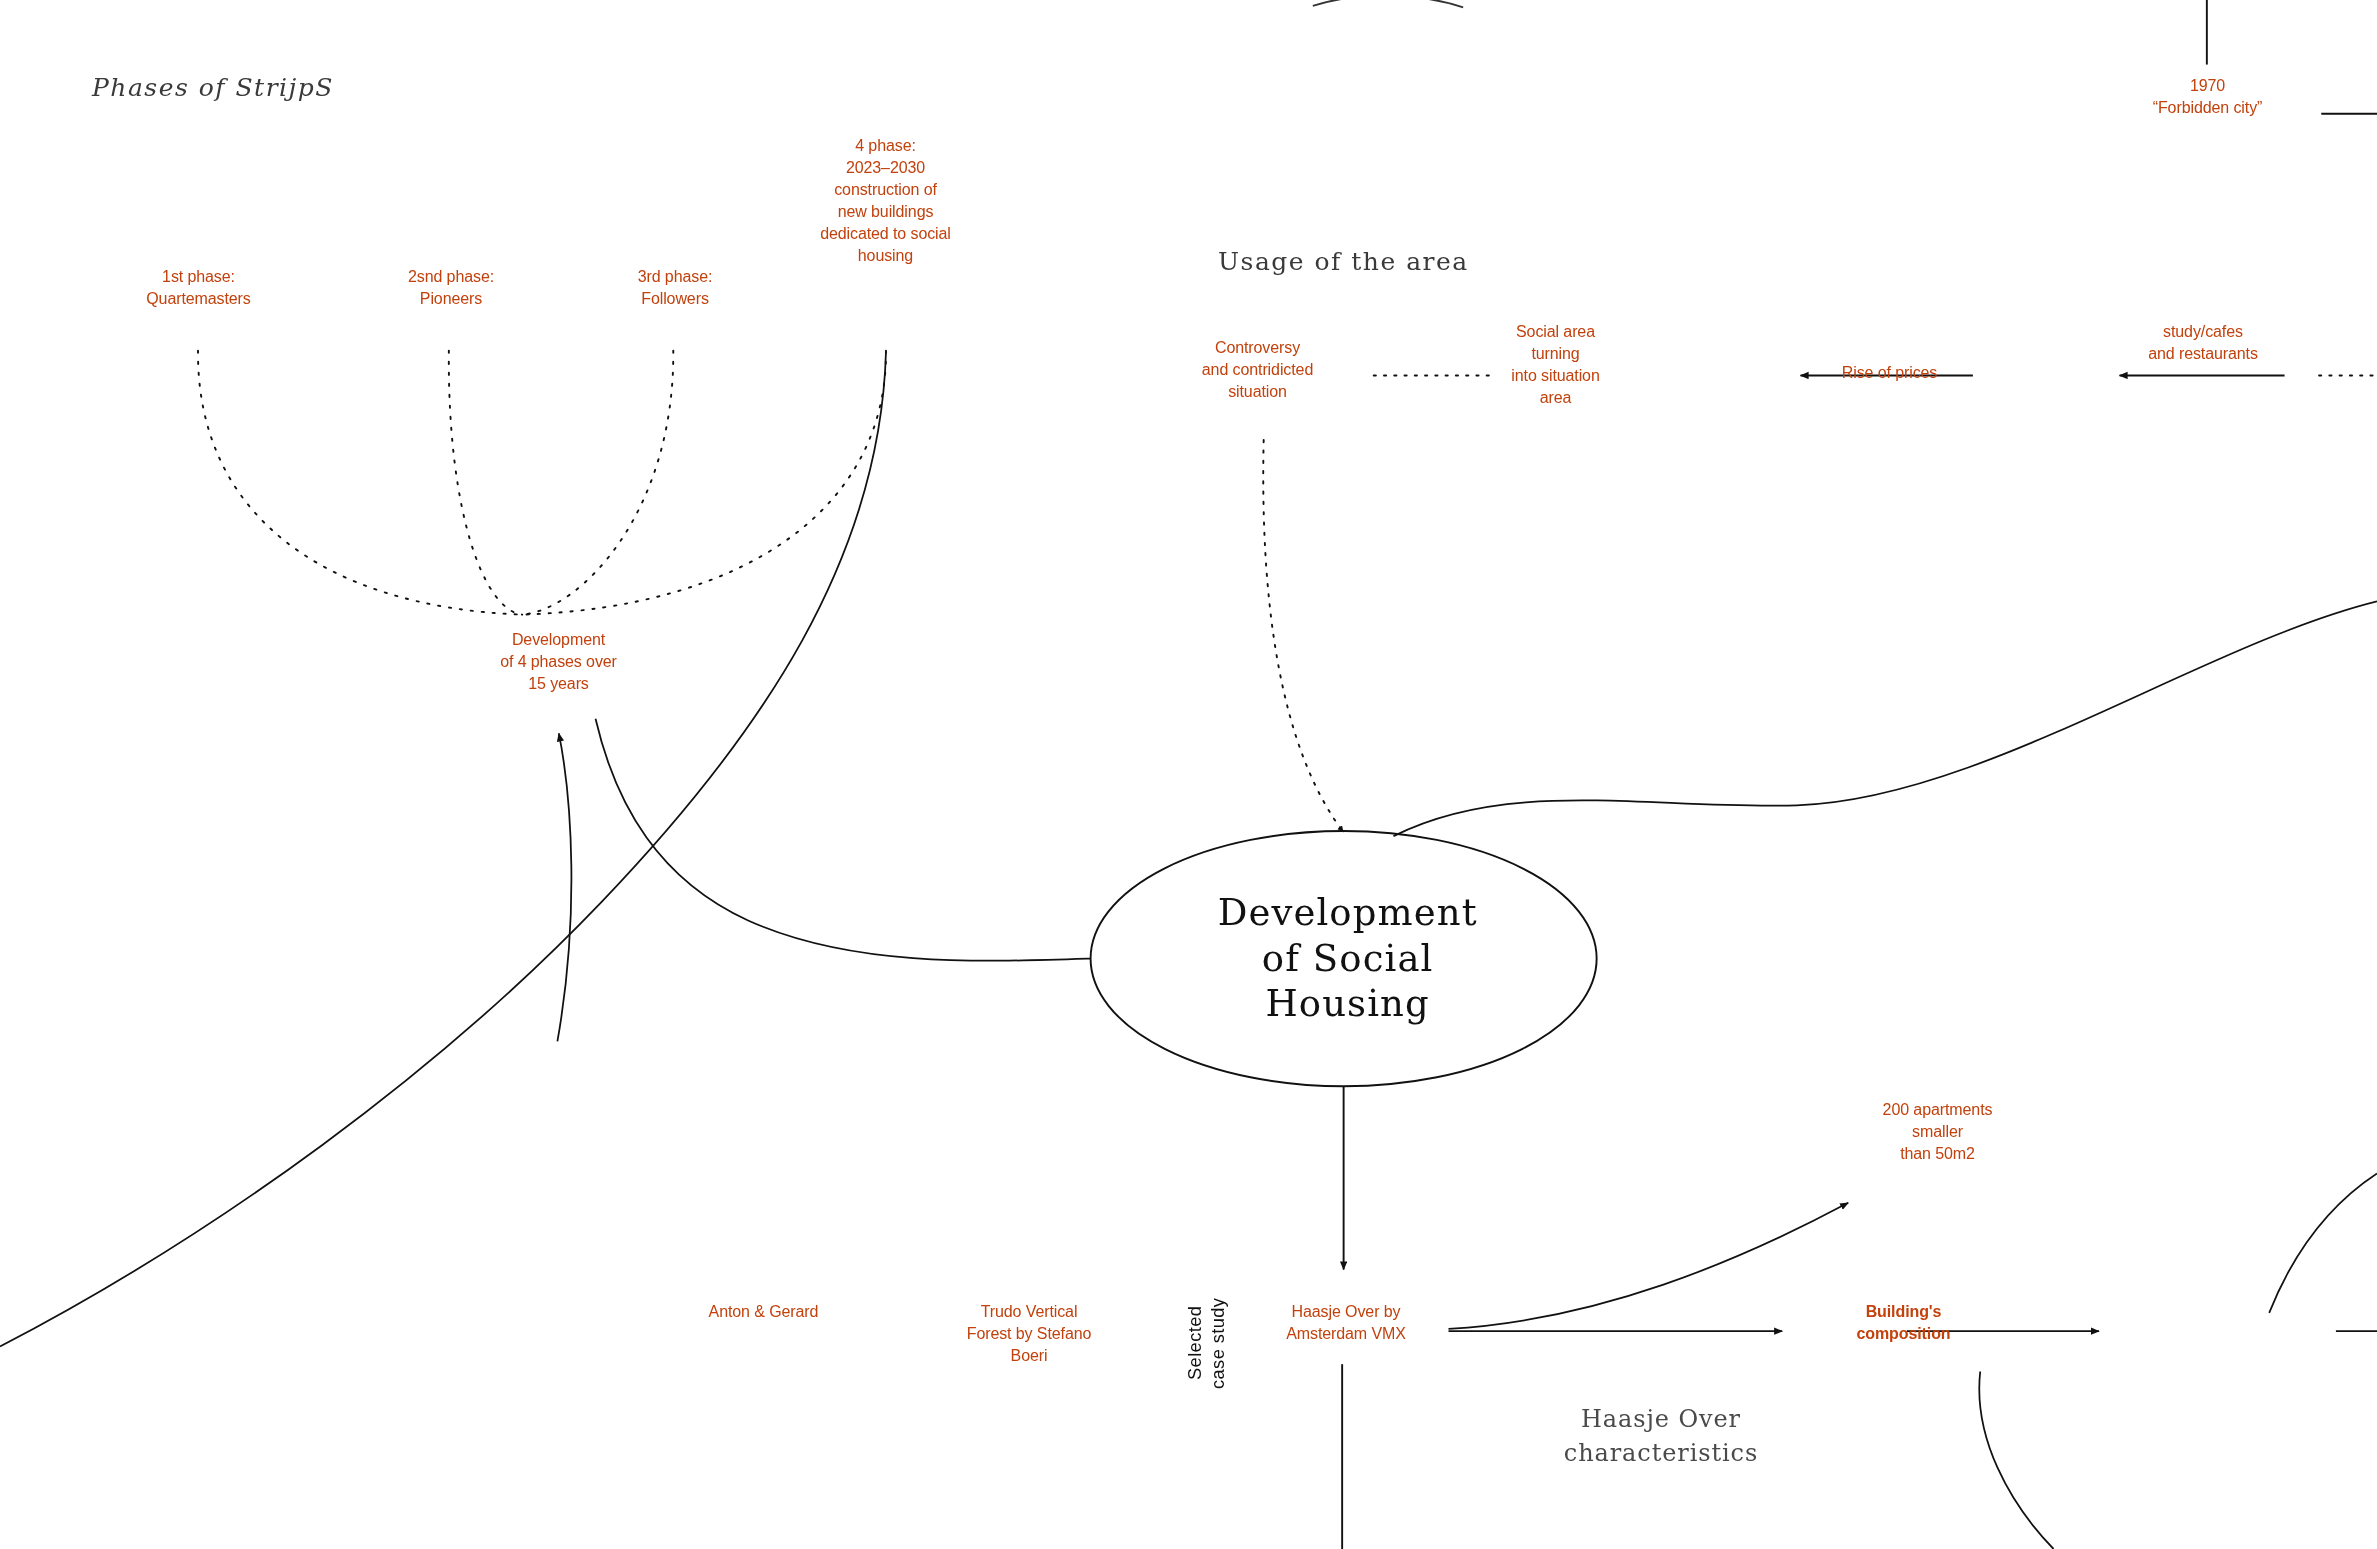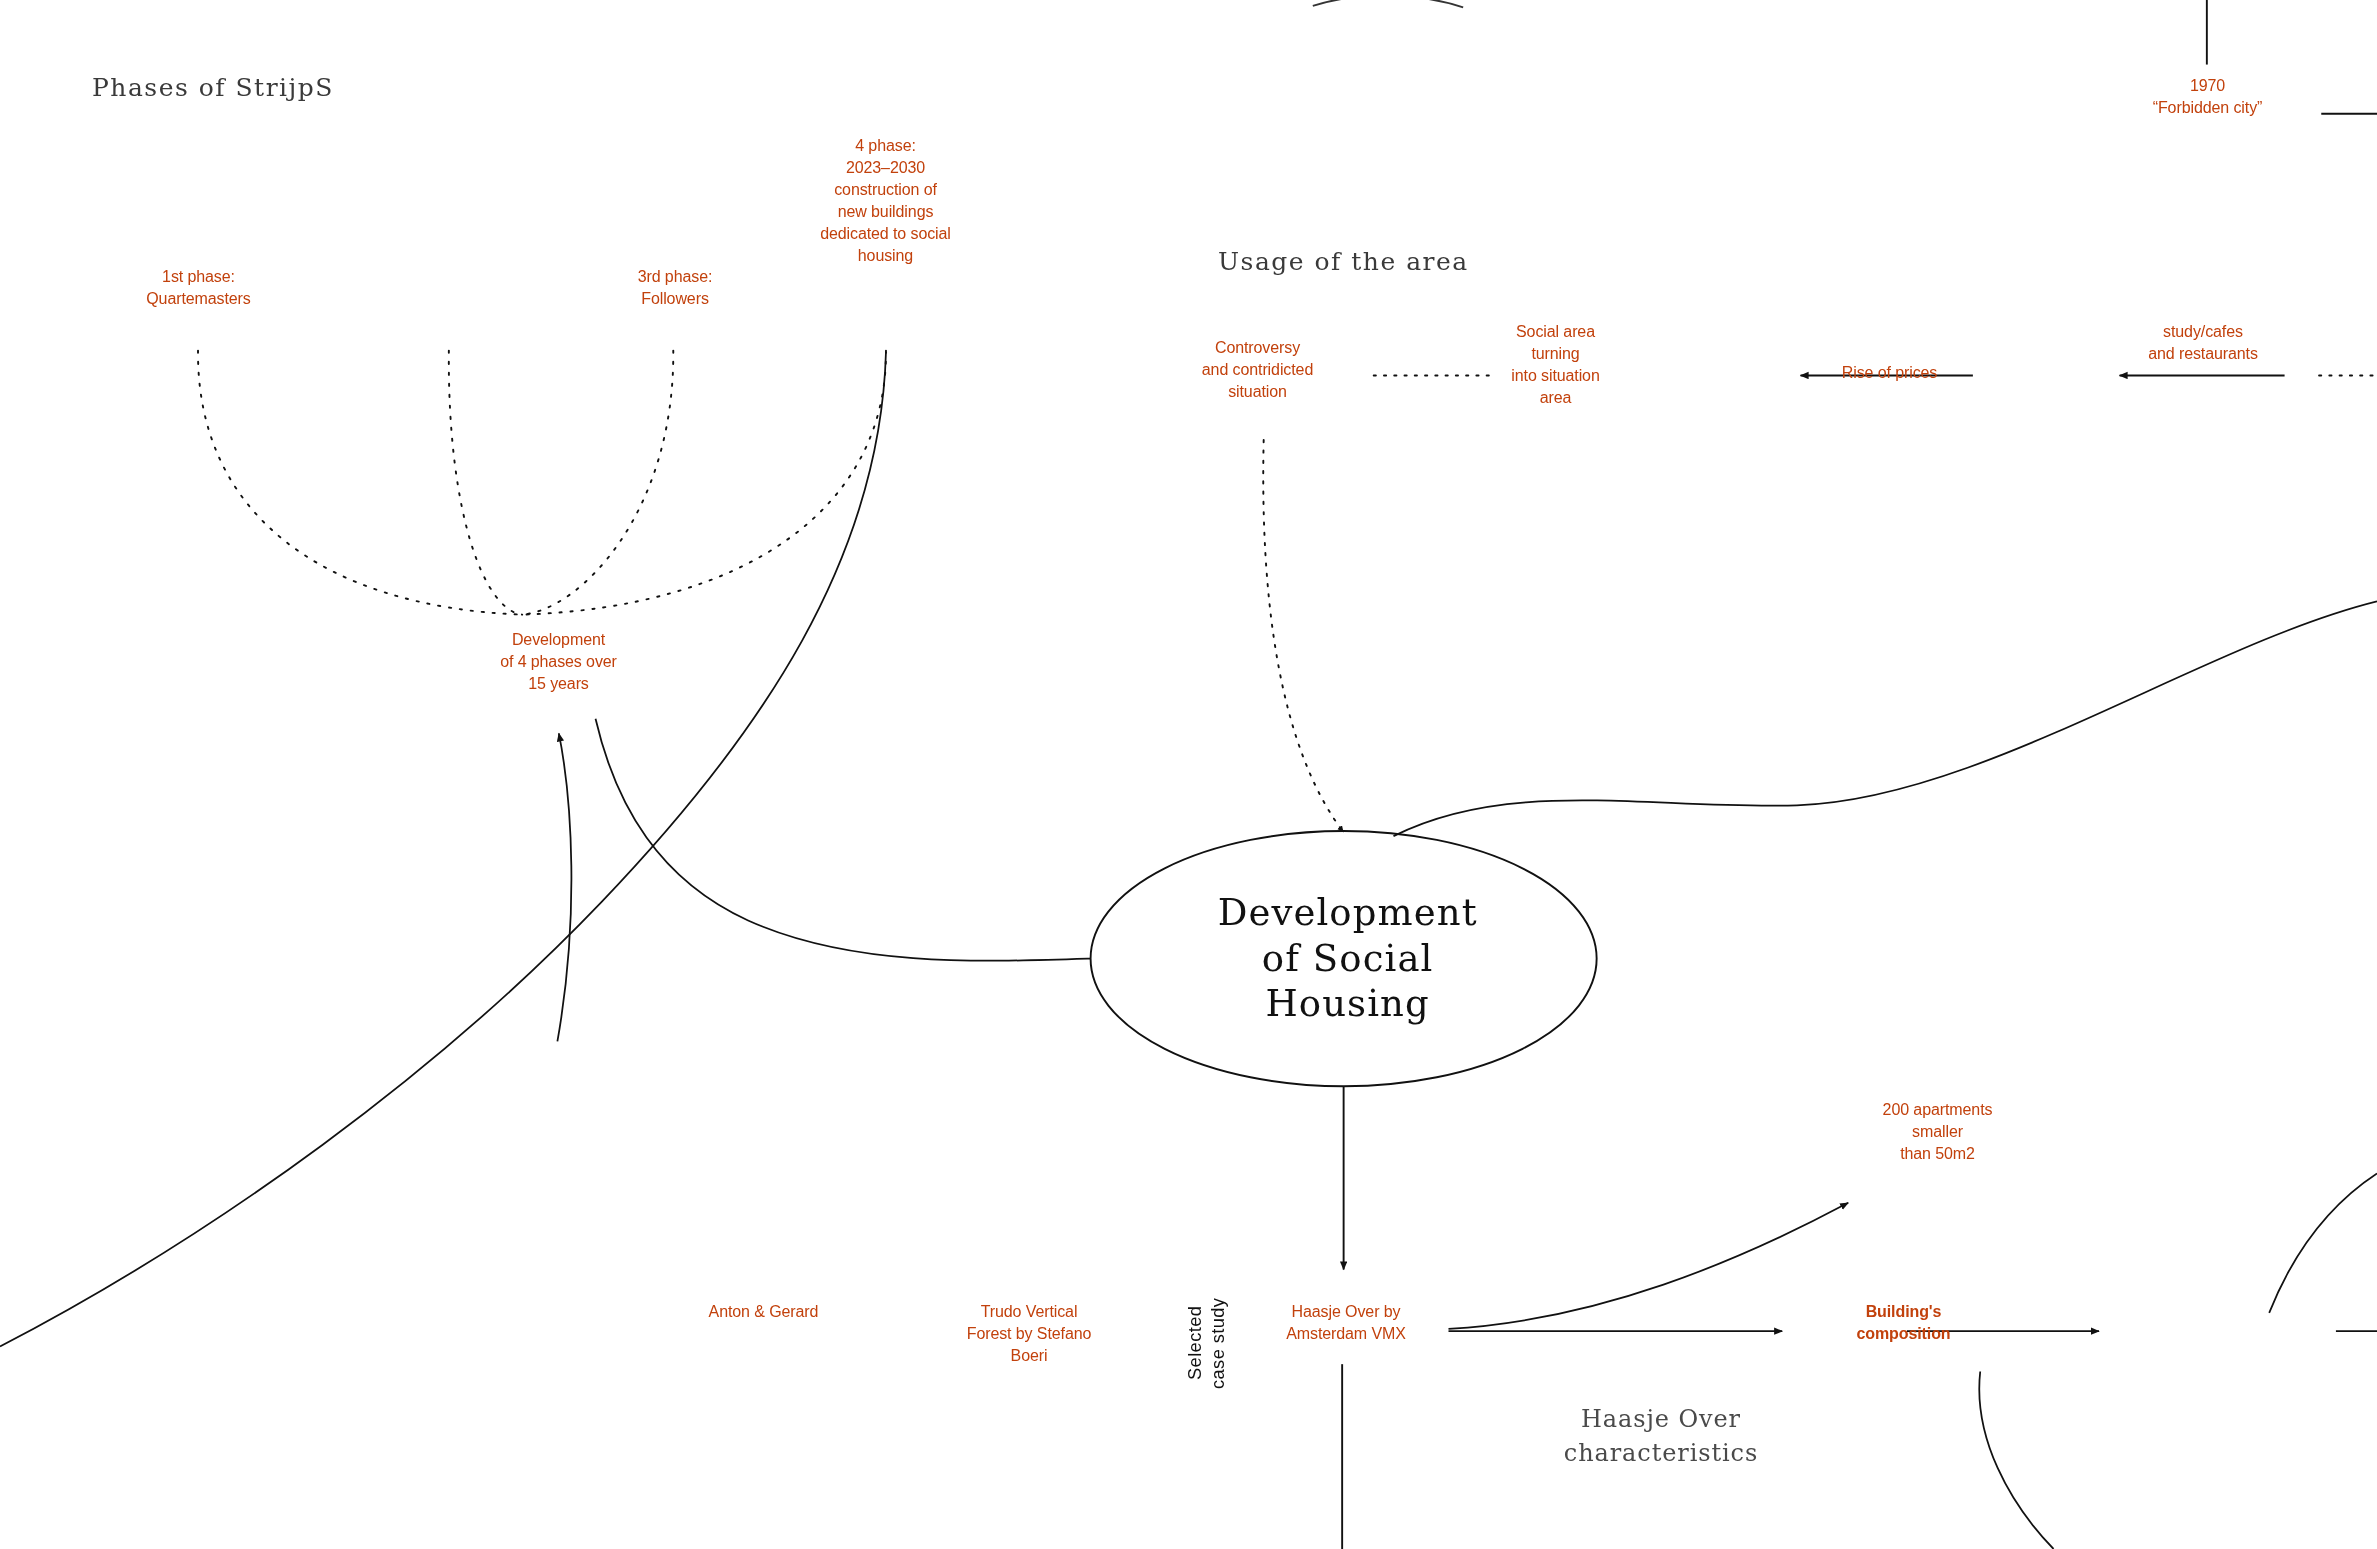--- a/index.html
+++ b/index.html
@@ -136,29 +136,31 @@
       <path d="M3185,1815 L3241,1815" stroke-width="2.6"></path>
 
       <path d="M2700,1870 C 2690,1960 2740,2050 2800,2112" stroke-width="2.4"></path>
 
       <path d="M3094,1790 C 3130,1700 3180,1640 3241,1600" stroke-width="2.4"></path>
     </g>
 
     <ellipse cx="1832" cy="1307" rx="345" ry="174" fill="none" stroke="#111111" stroke-width="2.6"></ellipse>
   </svg>
 
-  <div class="section-title" style="left:92px; top:73px;">Phases of StrijpS</div>
+  <div class="section-title" style="left:92px; top:73px;font-style:italic;">Phases of StrijpS</div>
 
   <div class="section-title" style="left:1218px; top:247px;">Usage of the area</div>
 
   <div class="caption-serif" style="left:1507px; top:1370px; width:308px;">Haasje Over
 characteristics</div>
 
   <div class="node" style="left:81px; top:266px; width:235px;">1st phase:
 Quartemasters</div>
+  <div class="node" style="left:335px; top:266px; width:232px;">2snd phase:
+Pioneers</div>
   <div class="node" style="left:559px; top:266px; width:232px;">3rd phase:
 Followers</div>
   <div class="node" style="left:761px; top:135px; width:249px;">4 phase:
 2023–2030
 construction of
 new buildings
 dedicated to social
 housing</div>
 
   <div class="node" style="left:408px; top:629px; width:301px;">Development

